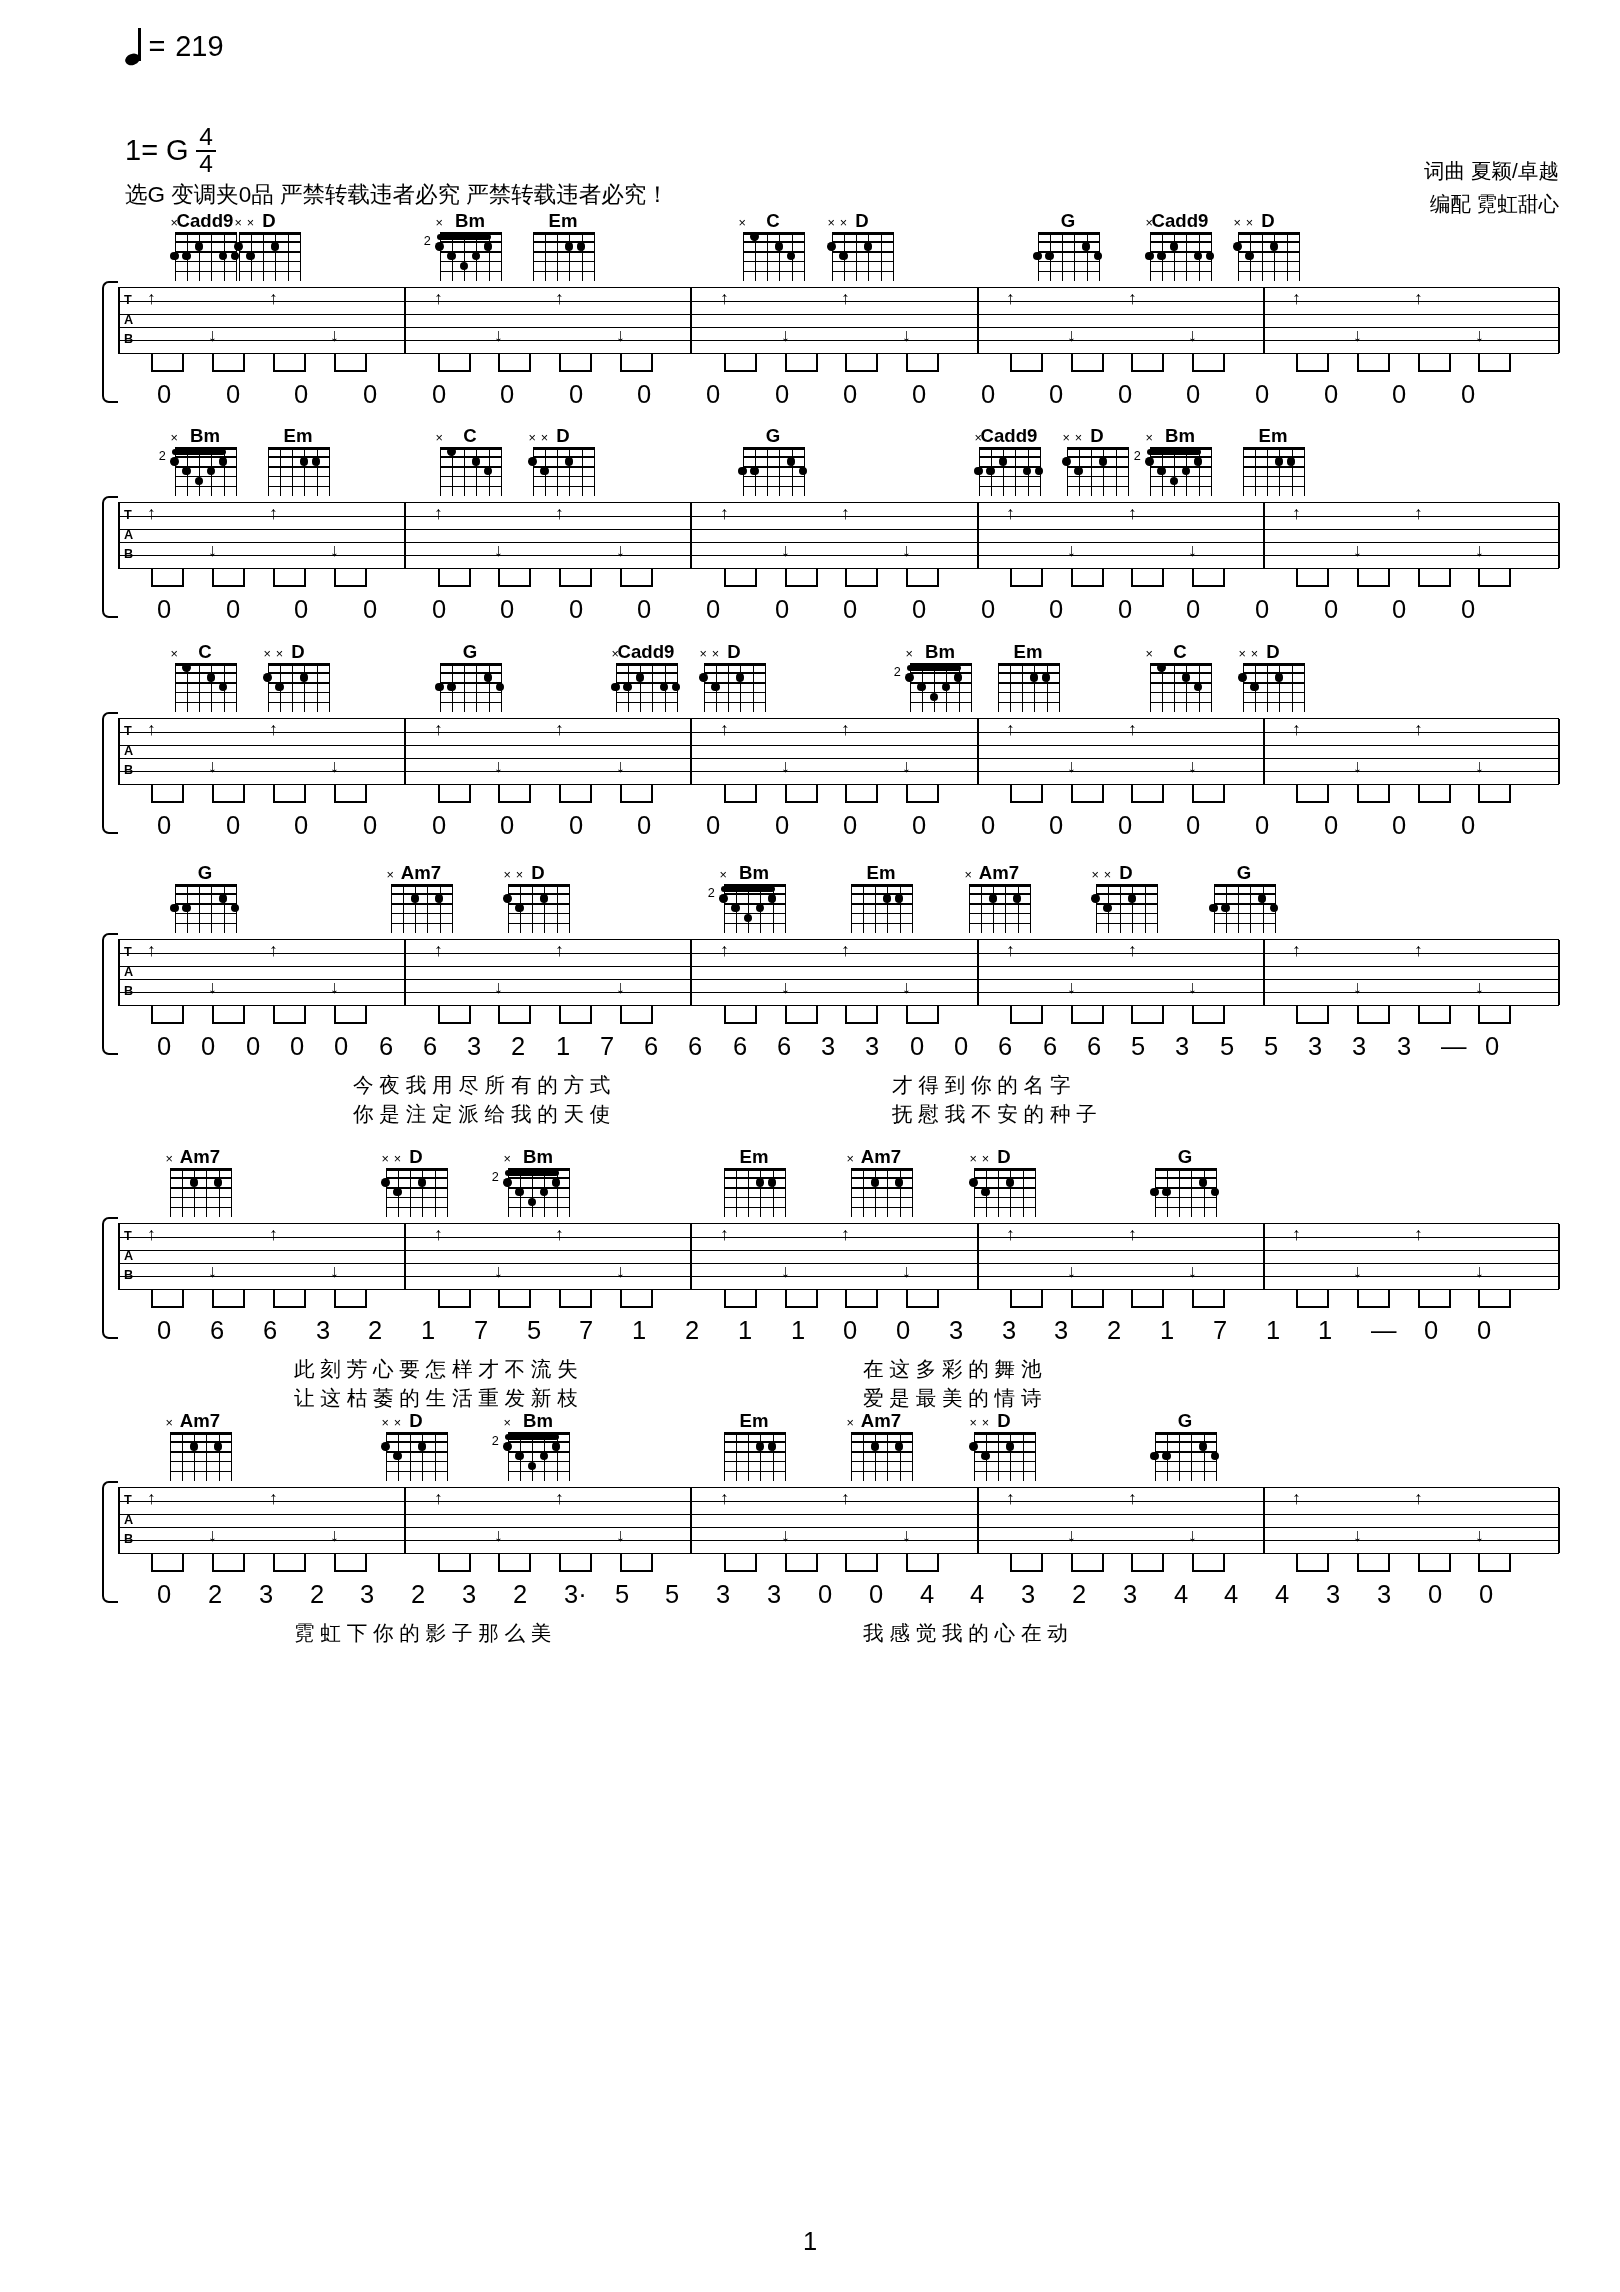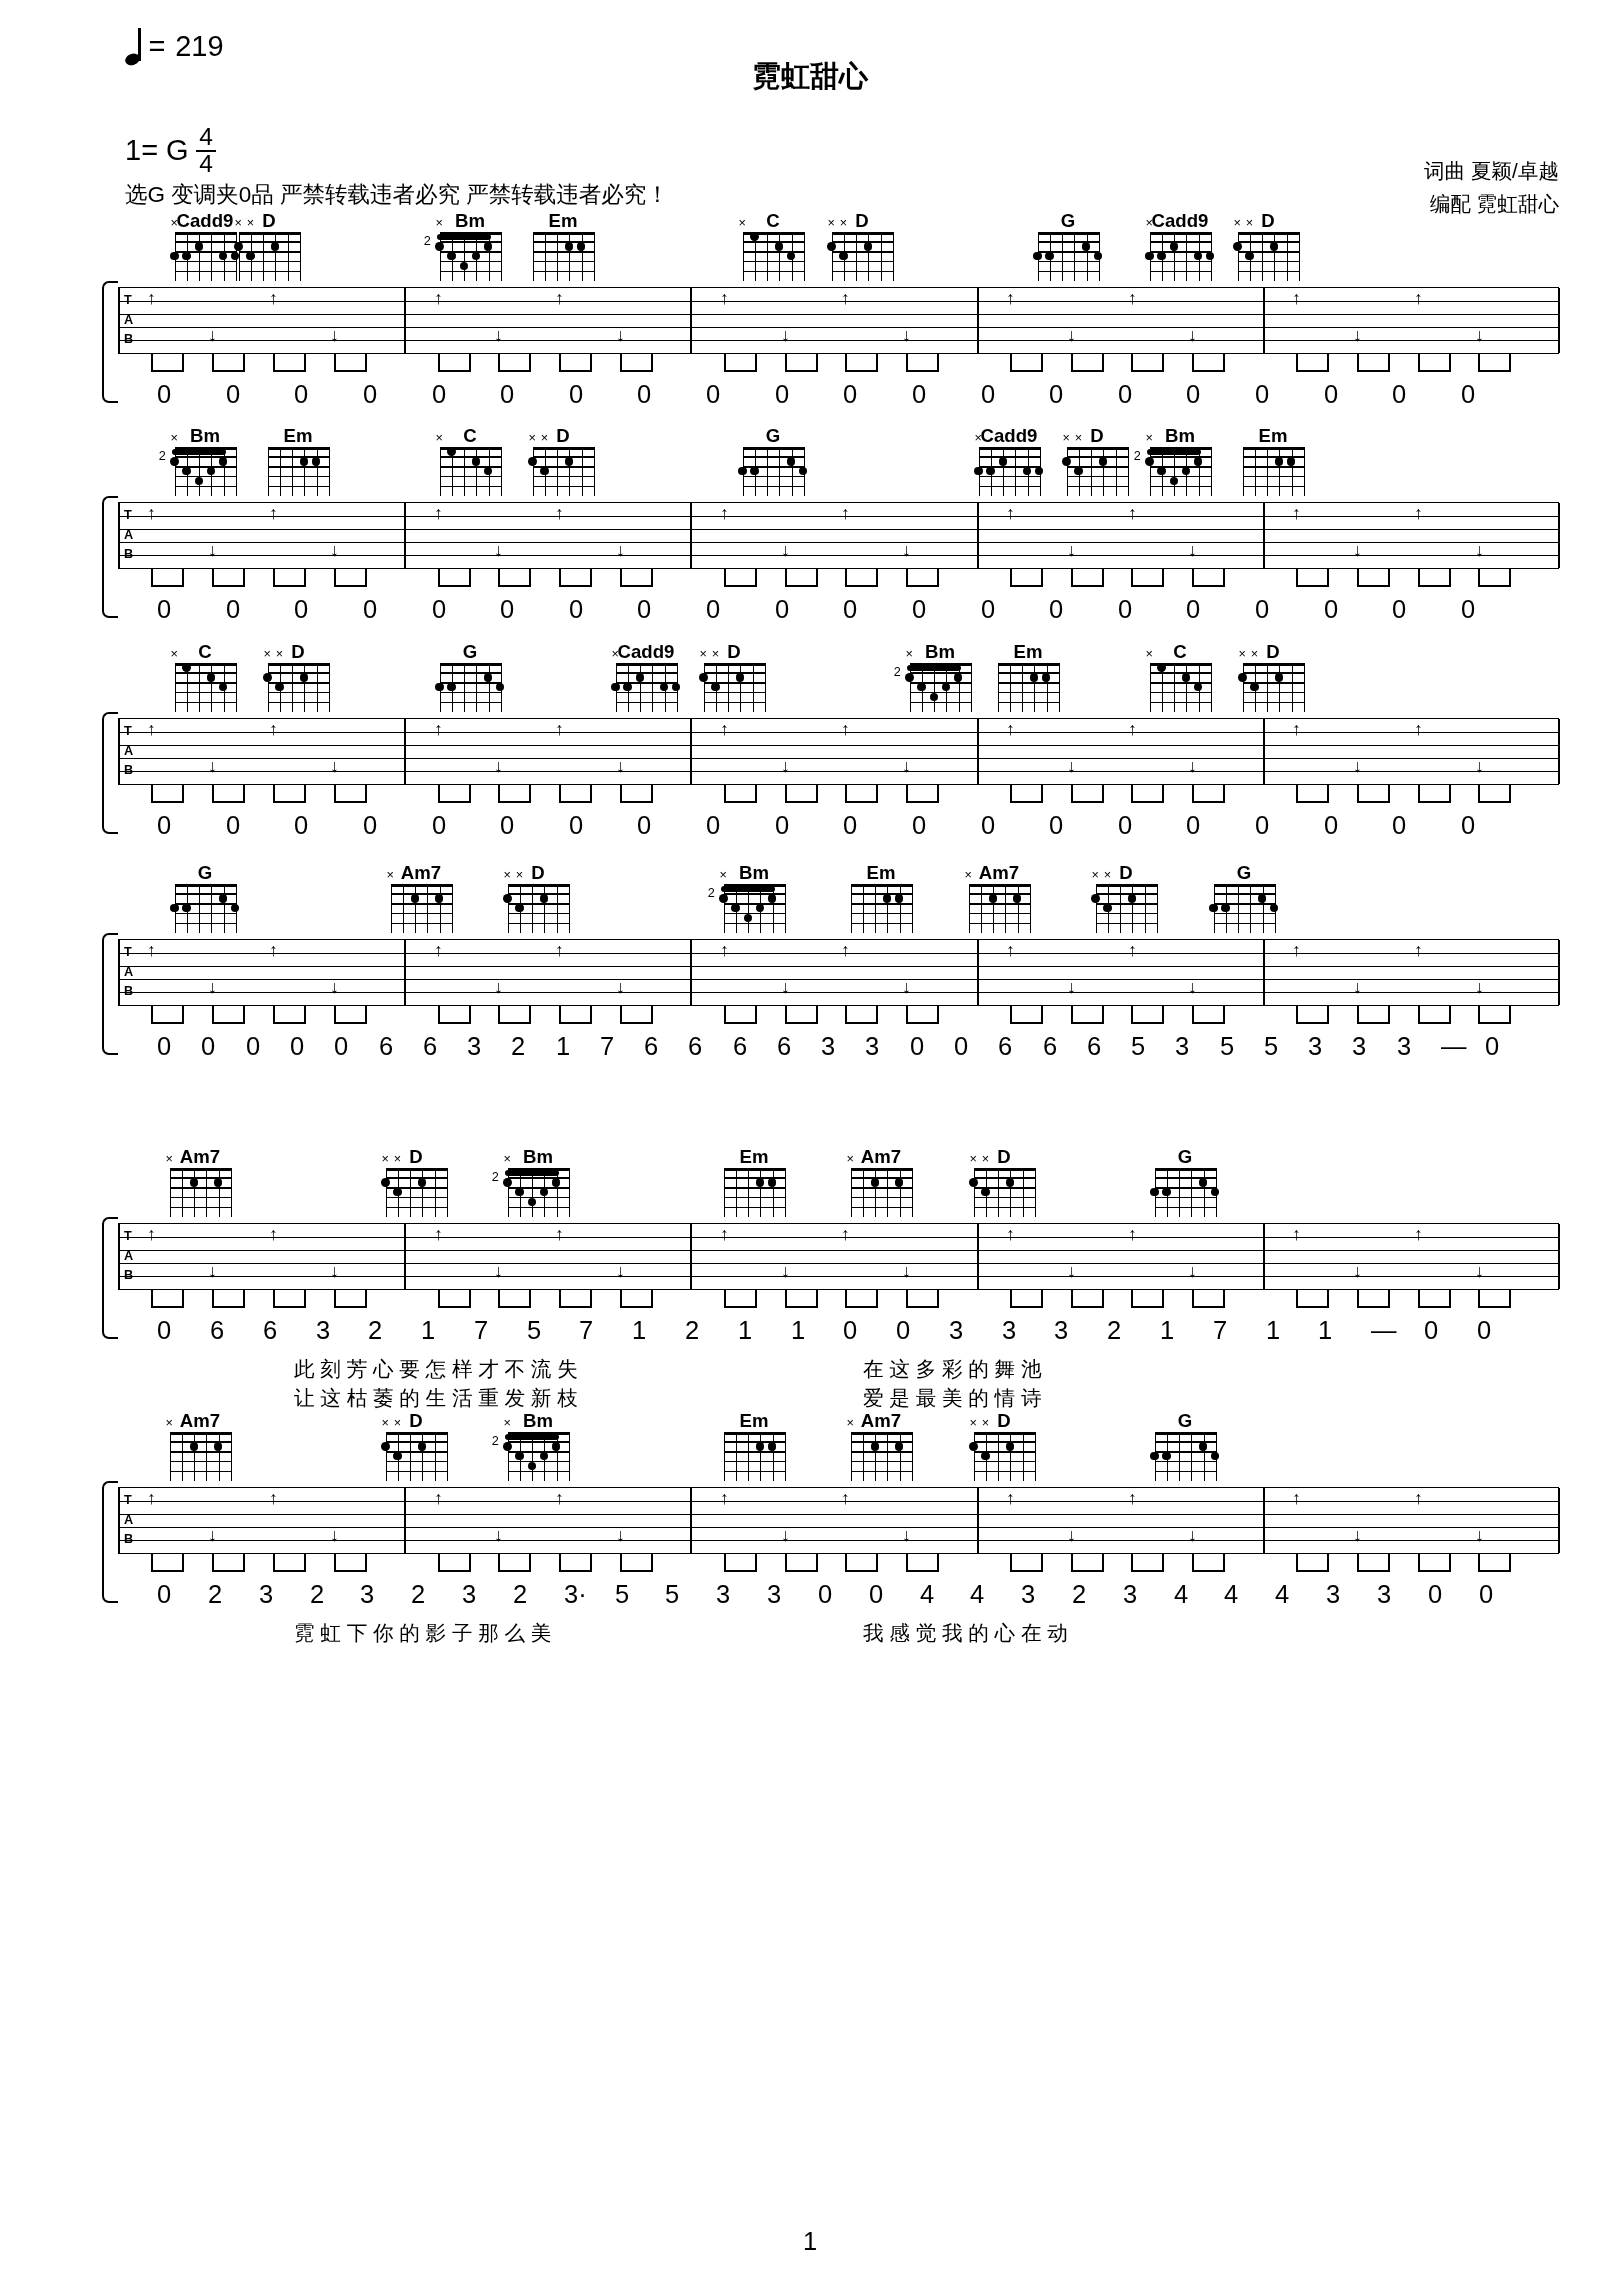--- a/index.html
+++ b/index.html
@@ -86,21 +86,20 @@
     <span>1=</span>
     <span>G</span>
     <span class="ts">
       <span class="num">4</span>
       <span class="den">4</span>
     </span>
   </div>
 
   <div class="subnote">选G 变调夹0品 严禁转载违者必究 严禁转载违者必究！</div>
 
-  <div class="title">霓虹甜心</div>
 
   <div class="credits">
     <div>词曲 夏颖/卓越</div>
     <div>编配 霓虹甜心</div>
   </div>
 
   <div class="pagenum">1</div>
 
   <div id="systems-host">
       <div class="system" style="top:211px;">
@@ -1176,20 +1175,26 @@
           <span class="n" style="left:1013px">5</span>
           <span class="n" style="left:1057px">3</span>
           <span class="n" style="left:1102px">5</span>
           <span class="n" style="left:1146px">5</span>
           <span class="n" style="left:1190px">3</span>
           <span class="n" style="left:1234px">3</span>
           <span class="n" style="left:1279px">3</span>
           <span class="n" style="left:1323px">—</span>
           <span class="n" style="left:1367px">0</span>
         </div>
+        <div class="lyric" style="height:63px">
+          <span style="left:235px;top:0px">今 夜 我 用 尽 所 有  的 方  式</span>
+          <span style="left:235px;top:29px">你 是 注 定 派 给 我  的 天  使</span>
+          <span style="left:774px;top:0px">才 得 到 你 的 名    字</span>
+          <span style="left:774px;top:29px">抚 慰 我 不 安 的 种    子</span>
+        </div>
       </div>
       <div class="system" style="top:1147px;">
         <div class="chords">
           <div class="chord" style="left:44px;">
             <div class="cname">Am7</div>
             <div class="grid">
               <div class="nut"></div>
               <div class="fretline" style="top:9.8px"></div>
               <div class="fretline" style="top:19.6px"></div>
               <div class="fretline" style="top:29px"></div>

